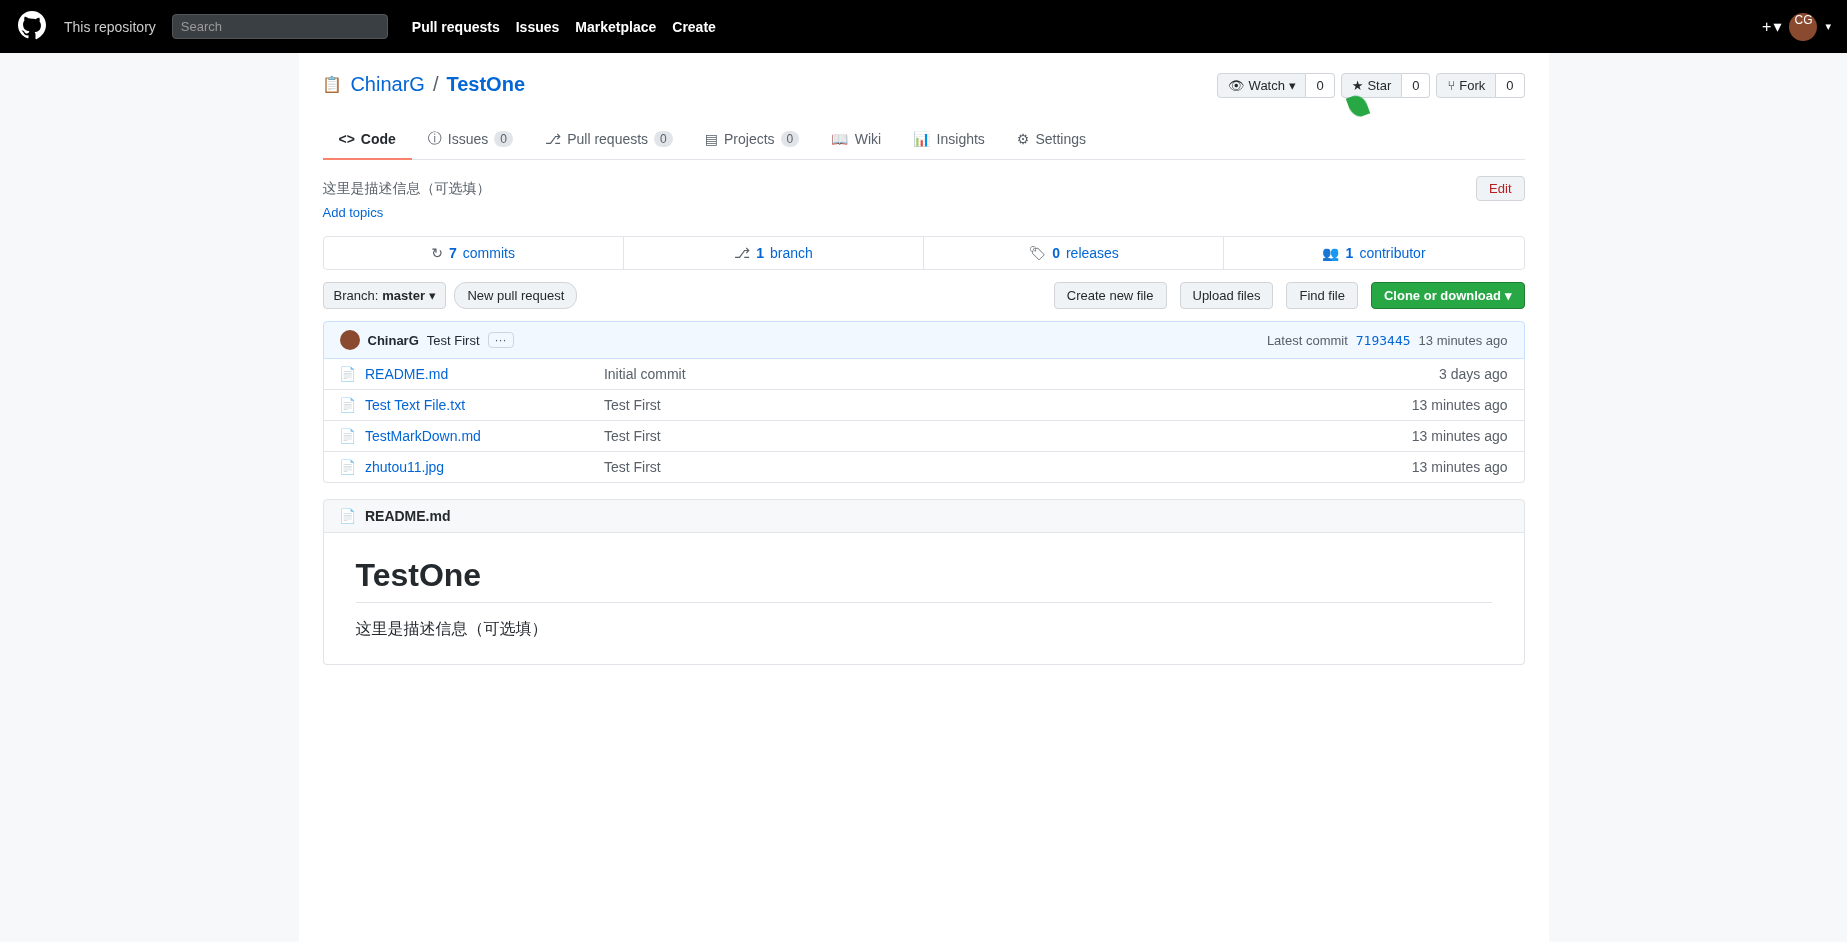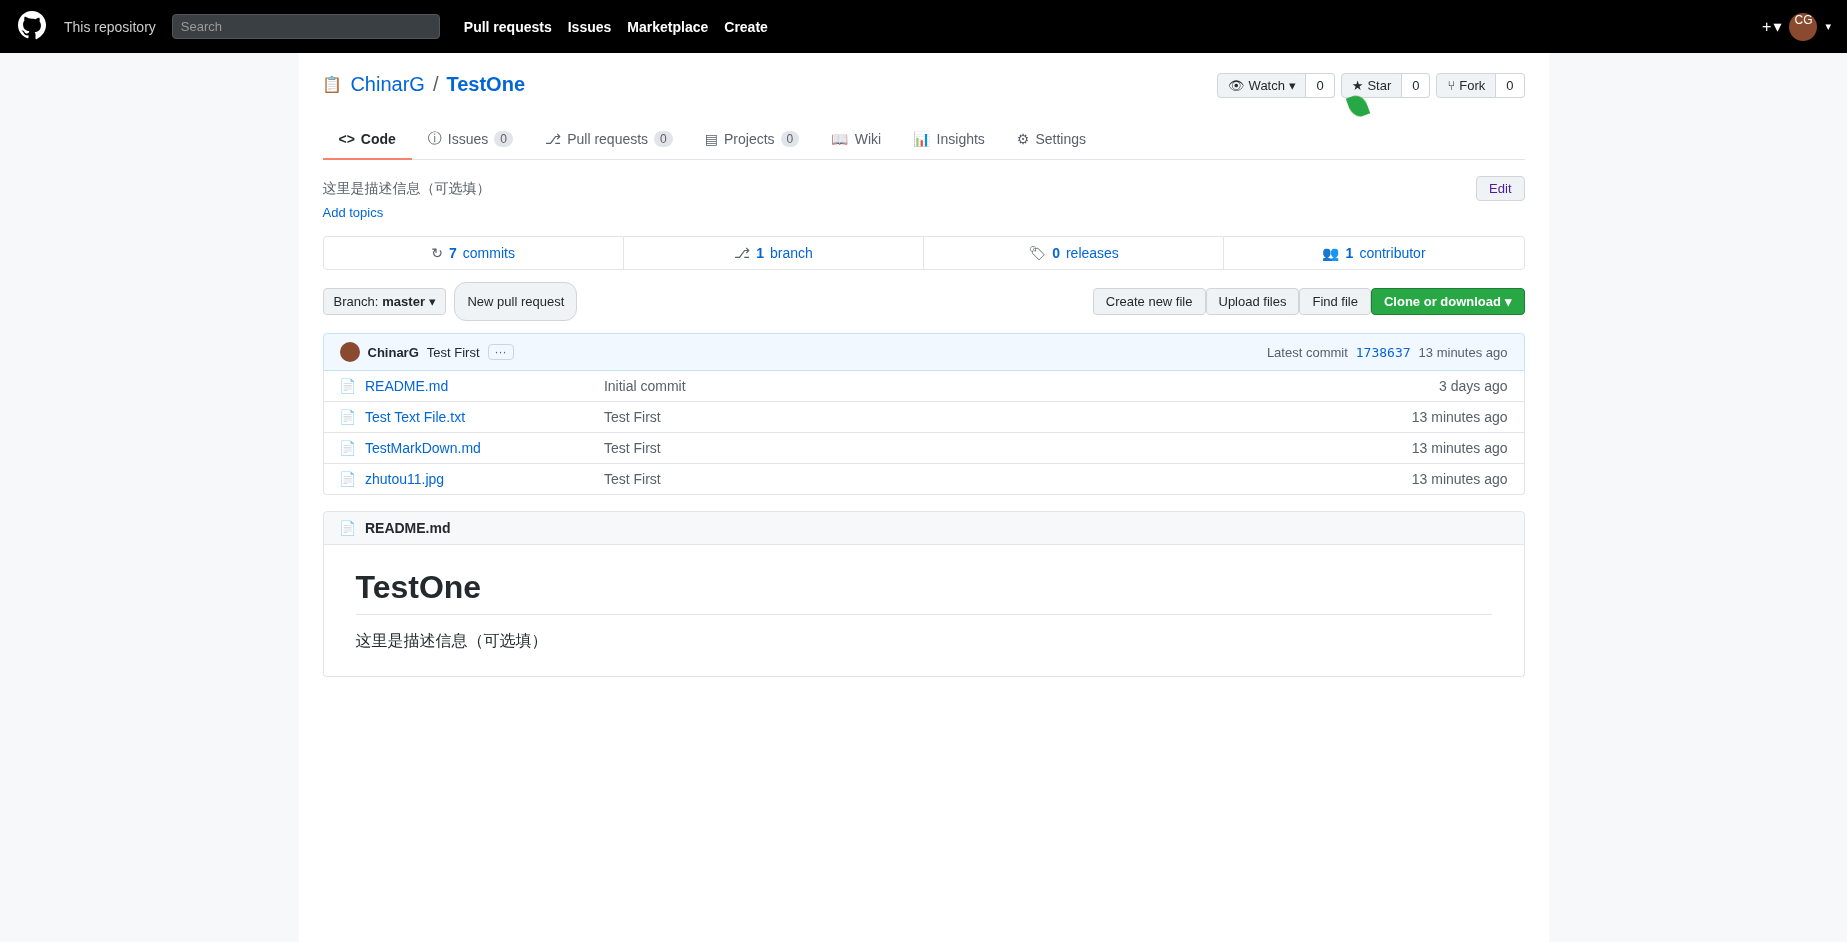--- a/index.html
+++ b/index.html
@@ -22,21 +22,21 @@
       color: #ccc;
       font-size: 14px;
       white-space: nowrap;
     }
     .topnav-search {
       background: #3a3f44;
       border: 1px solid #555;
       border-radius: 4px;
       color: #ccc;
       padding: 4px 8px;
-      width: 268px;
+      width: 216px;
       font-size: 13px;
       outline: none;
     }
     .topnav-search::placeholder { color: #999; }
     .topnav-links {
       display: flex;
       gap: 16px;
       align-items: center;
       margin-left: 8px;
     }
@@ -178,21 +178,21 @@
       align-items: center;
       justify-content: space-between;
     }
     .edit-btn {
       background: #eff3f6;
       border: 1px solid #d1d5da;
       border-radius: 4px;
       padding: 4px 12px;
       font-size: 13px;
       cursor: pointer;
-      color: #4c1d95;
+      color: #b91c1c;
     }
     .add-topics {
       color: #0366d6;
       font-size: 13px;
       cursor: pointer;
       margin-bottom: 16px;
     }
 
     
     .stats-bar {
@@ -232,29 +232,29 @@
       cursor: pointer;
       display: flex;
       align-items: center;
       gap: 4px;
       color: #24292e;
     }
     .new-pr-btn {
       background: #eff3f6;
       border: 1px solid #d1d5da;
       border-radius: 12px;
-      padding: 11px 12px;
+      padding: 5px 12px;
       font-size: 13px;
       cursor: pointer;
       color: #24292e;
     }
     .file-controls-right {
       margin-left: auto;
       display: flex;
-      gap: 0;
+      gap: 13px;
     }
     .ctrl-btn {
       background: #eff3f6;
       border: 1px solid #d1d5da;
       border-radius: 4px;
       padding: 5px 12px;
       font-size: 13px;
       cursor: pointer;
       color: #24292e;
     }
@@ -520,21 +520,21 @@
     </div>
   </div>
 
   <div class="latest-commit-bar">
     <div class="commit-avatar"></div>
     <span class="commit-author">ChinarG</span>
     <span class="commit-msg">Test First</span>
     <span class="commit-ellipsis">···</span>
     <div class="commit-right">
       <span>Latest commit</span>
-      <span class="commit-sha">1738637</span>
+      <span class="commit-sha">7193445</span>
       <span class="commit-time">13 minutes ago</span>
     </div>
   </div>
 
   <div class="file-table">
     <div class="file-row">
       <span class="file-icon">📄</span>
       <span class="file-name">README.md</span>
       <span class="file-msg">Initial commit</span>
       <span class="file-time">3 days ago</span>

